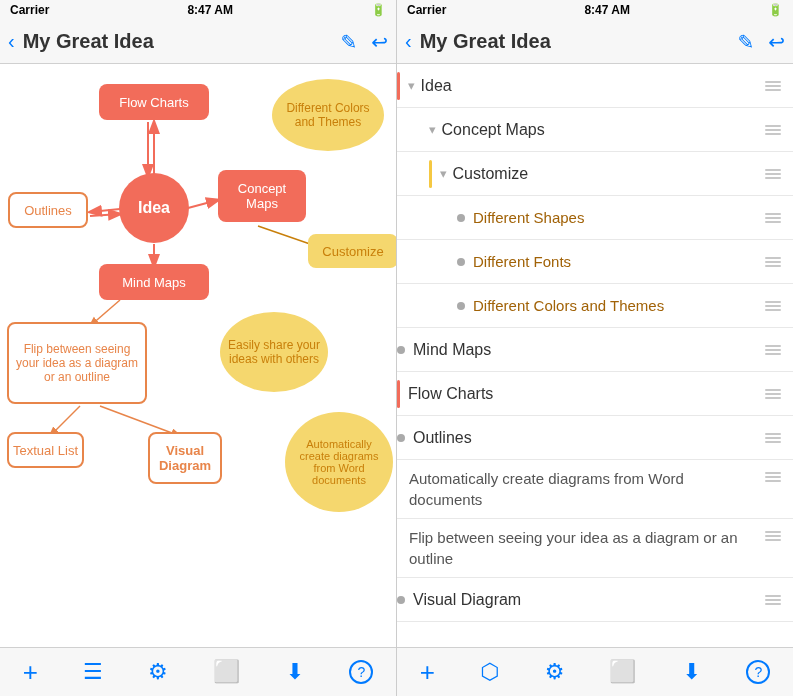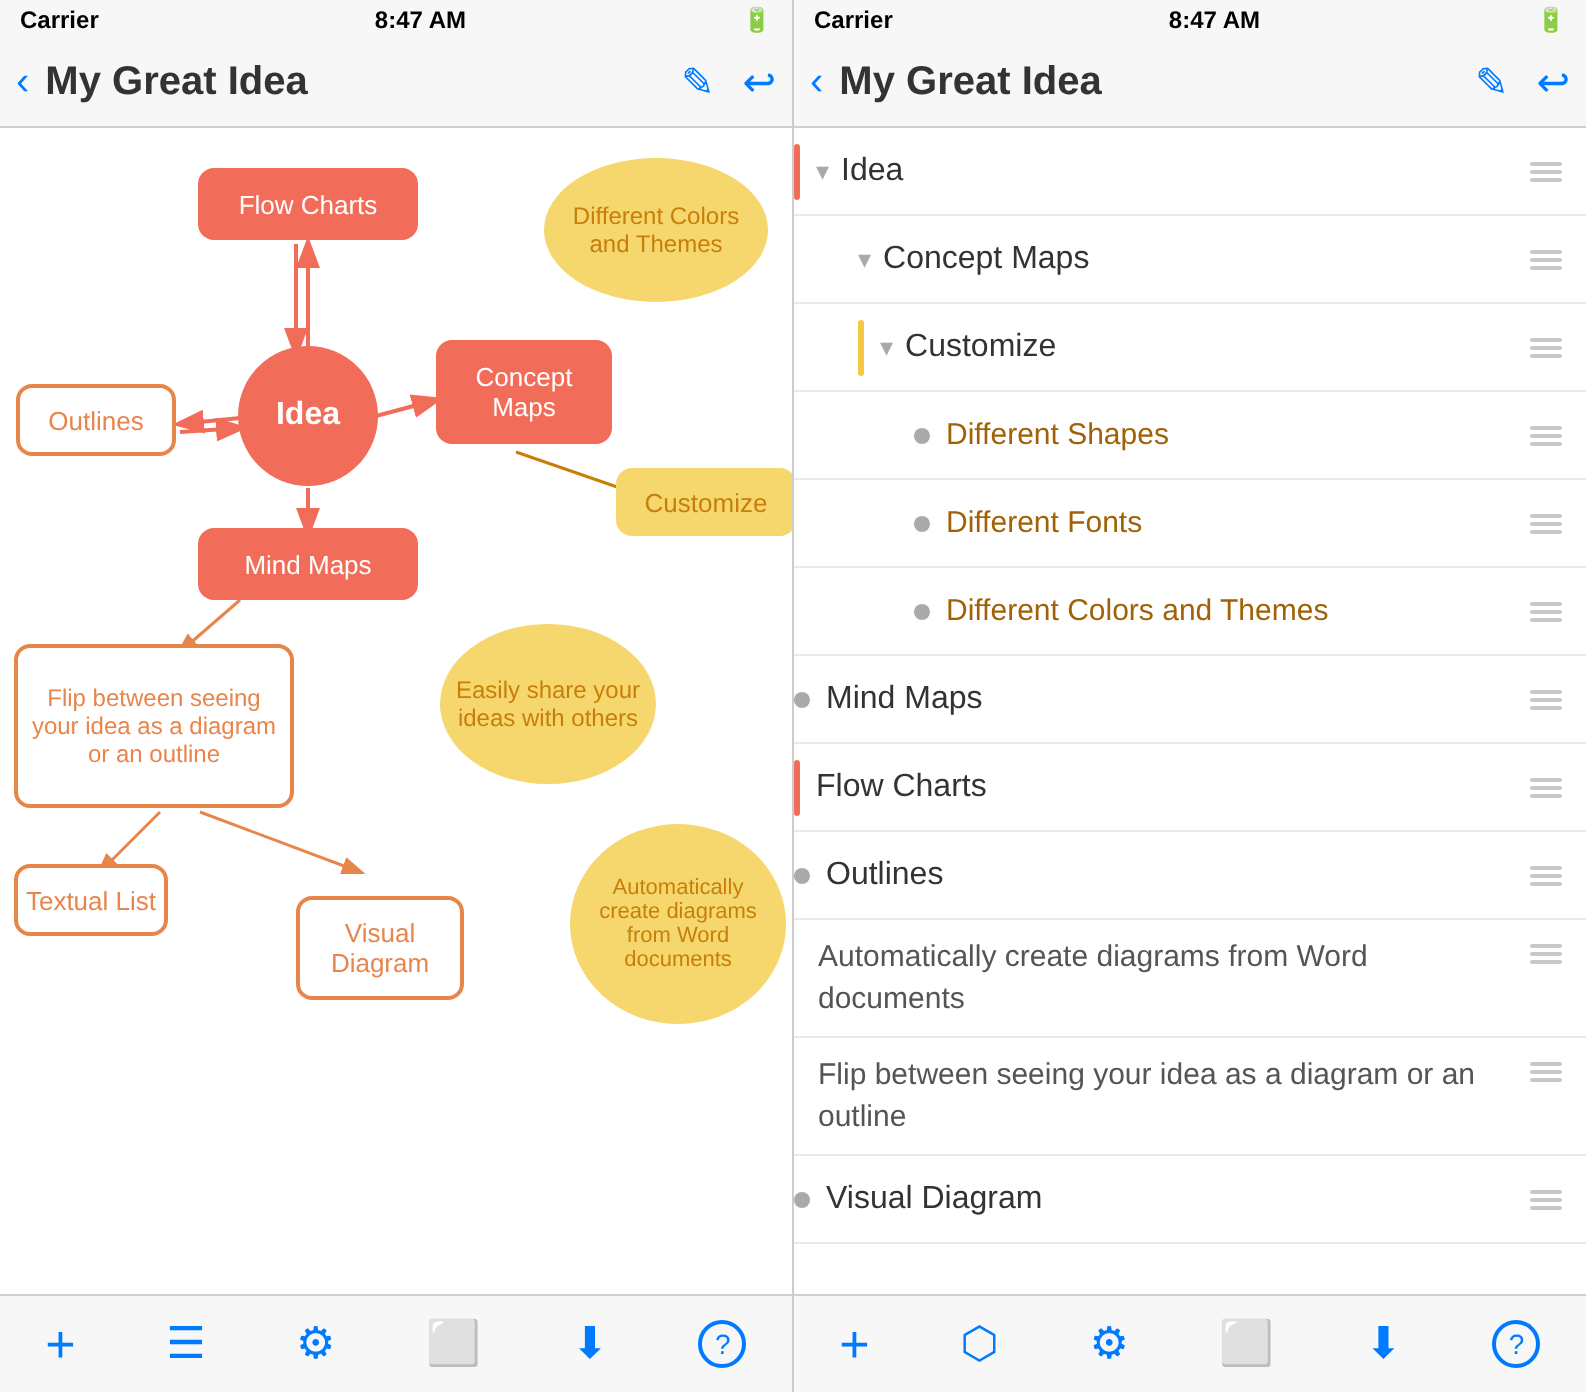--- a/index.html
+++ b/index.html
@@ -152,21 +152,21 @@
       </div>
 
       <div class="node node-orange-outline" style="left:7px;top:258px;width:140px;height:82px;font-size:12px;padding:6px;">
         <span>Flip between seeing your idea as a diagram or an outline</span>
       </div>
 
       <div class="node node-orange-outline" style="left:7px;top:368px;width:77px;height:36px;">
         <span>Textual List</span>
       </div>
 
-      <div class="node node-orange-outline" style="left:148px;top:384px;width:84px;height:52px;">
+      <div class="node node-orange-outline" style="left:148px;top:368px;width:74px;height:52px;font-weight:bold;">
         <span style="white-space:pre-line;">Visual
 Diagram</span>
       </div>
 
       <div class="node node-yellow" style="left:272px;top:15px;width:112px;height:72px;font-size:12px;padding:6px;text-align:center;">
         <span>Different Colors and Themes</span>
       </div>
 
       <div class="node node-yellow" style="left:220px;top:248px;width:108px;height:80px;font-size:12px;padding:6px;text-align:center;">
         <span>Easily share your ideas with others</span>

